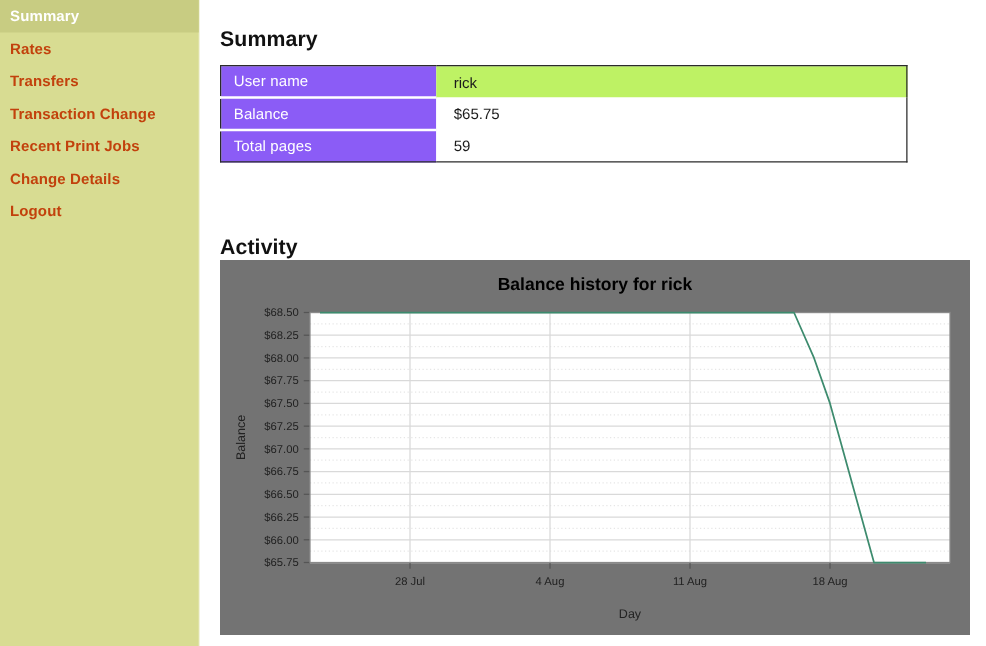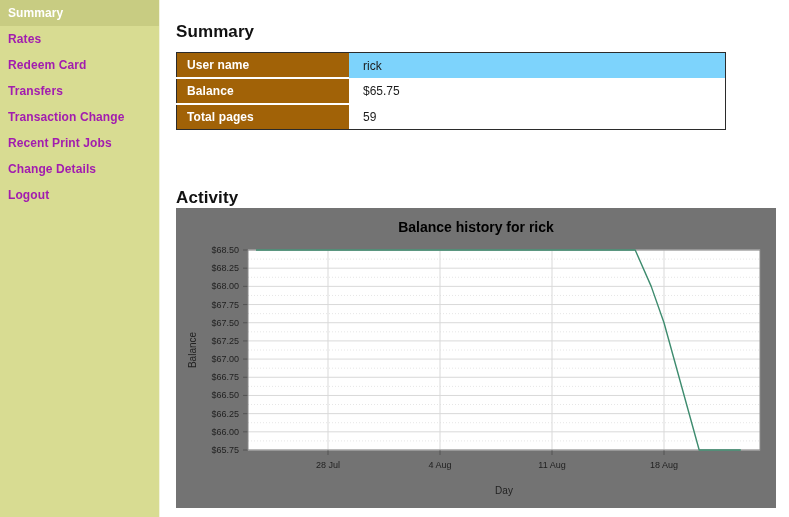--- a/index.html
+++ b/index.html
@@ -16,21 +16,21 @@
     position: absolute; left: 0; top: 0;
     width: 160px; height: 517px;
     background: #d8dc92;
     border-right: 1px solid #f2f3dd;
     box-sizing: border-box;
   }
   .nav-item {
     display: block;
     font-size: 12px;
     font-weight: bold;
-    color: #a21caf;
+    color: #c2410c;
     padding: 5px 0 5px 8px;
     text-decoration: none;
     line-height: 16px;
     letter-spacing: .1px;
     white-space: nowrap;
     cursor: pointer;
   }
   .nav-item.selected {
     background: #c8cc82;
     color: #ffffff;
@@ -65,32 +65,32 @@
   }
   #summary-table td {
     height: 24px;
     font-size: 12px;
     padding: 0 0 0 10px;
     vertical-align: middle;
     border: 0;
   }
   #summary-table td.key {
     width: 162px;
-    background: #a16207;
+    background: #8b5cf6;
     color: #ffffff;
-    font-weight: bold;
+    font-weight: normal;
     border-bottom: 2px solid #ffffff;
     letter-spacing: .1px;
   }
   #summary-table tr:last-child td.key { border-bottom: 0; margin-top: 24px; }
   #summary-table td.val {
     color: #1c1c1c;
     padding-left: 14px;
   }
-  #summary-table tr.odd td.val { background: #7dd3fc; }
+  #summary-table tr.odd td.val { background: #bef264; }
   #summary-table tr.even td.val { background: #ffffff; }
 
   
   #chart-wrap {
     position: absolute;
     left: 16px; top: 208px;
     width: 600px; height: 300px;
     background: #737373;
   }
   #chart-svg { display:block; }
@@ -108,21 +108,20 @@
   }
 </style>
 </head>
 <body>
 
 <div id="root">
 
   <nav id="sidebar">
       <a class="nav-item selected"><span>Summary</span></a>
       <a class="nav-item"><span>Rates</span></a>
-      <a class="nav-item"><span>Redeem Card</span></a>
       <a class="nav-item"><span>Transfers</span></a>
       <a class="nav-item"><span>Transaction Change</span></a>
       <a class="nav-item"><span>Recent Print Jobs</span></a>
       <a class="nav-item"><span>Change Details</span></a>
       <a class="nav-item"><span>Logout</span></a>
     </nav>
 
   <div id="content">
 
     <h2 id="summary-heading" class="section-heading">Summary</h2>

